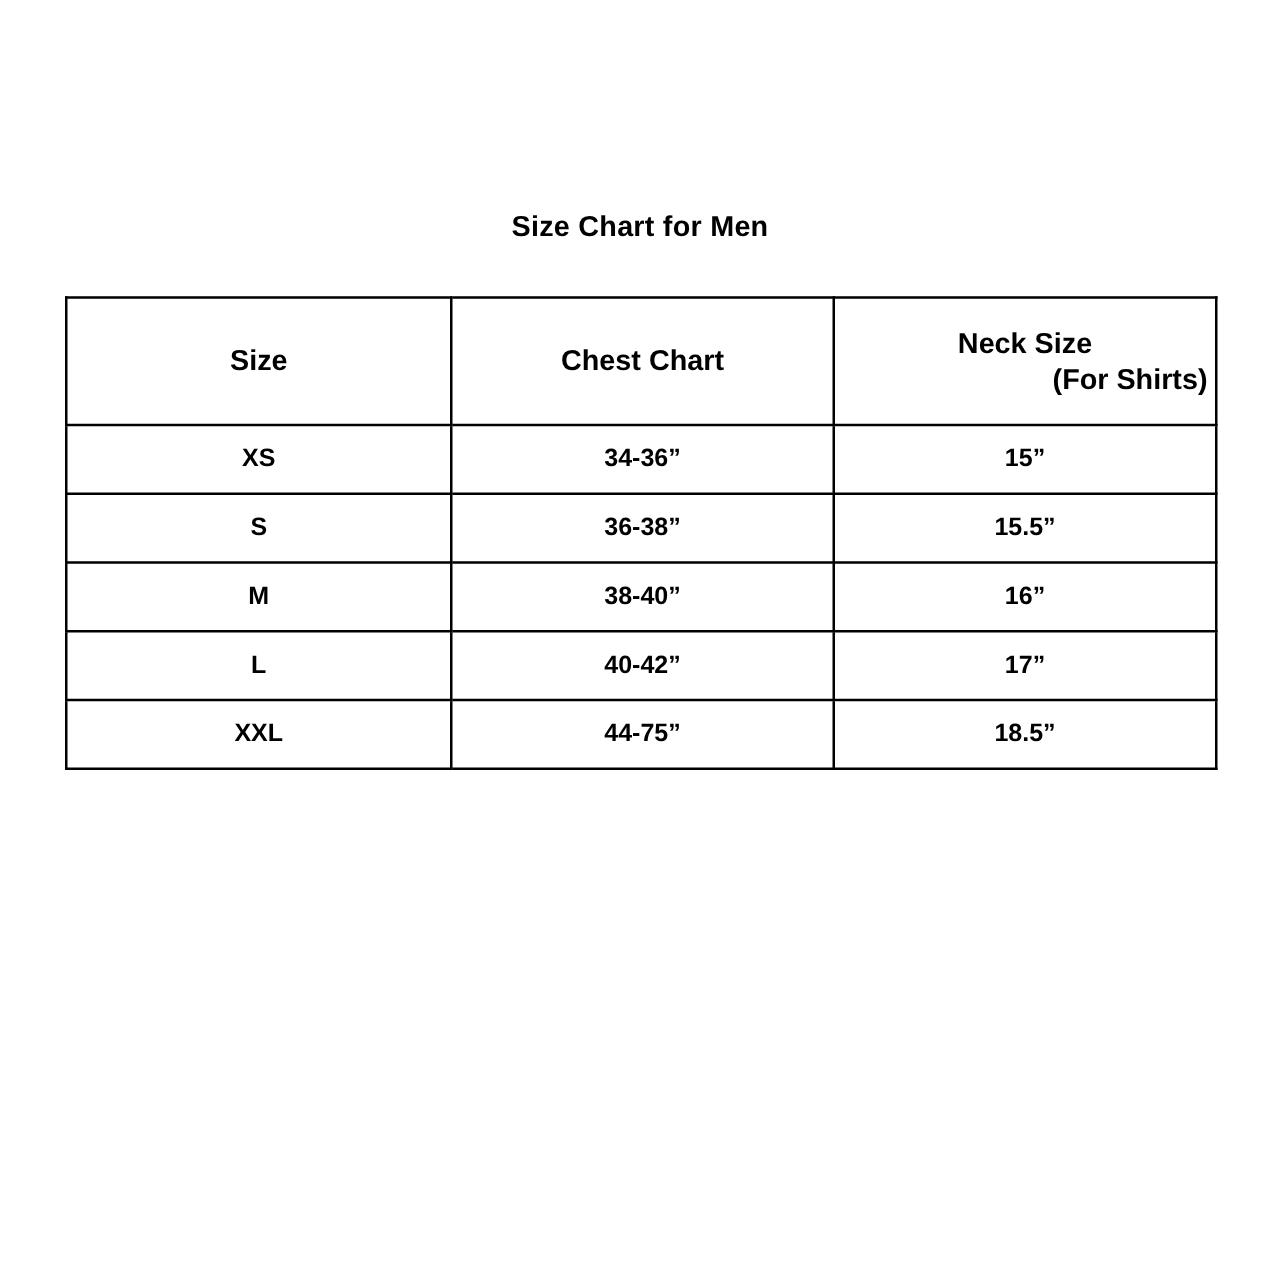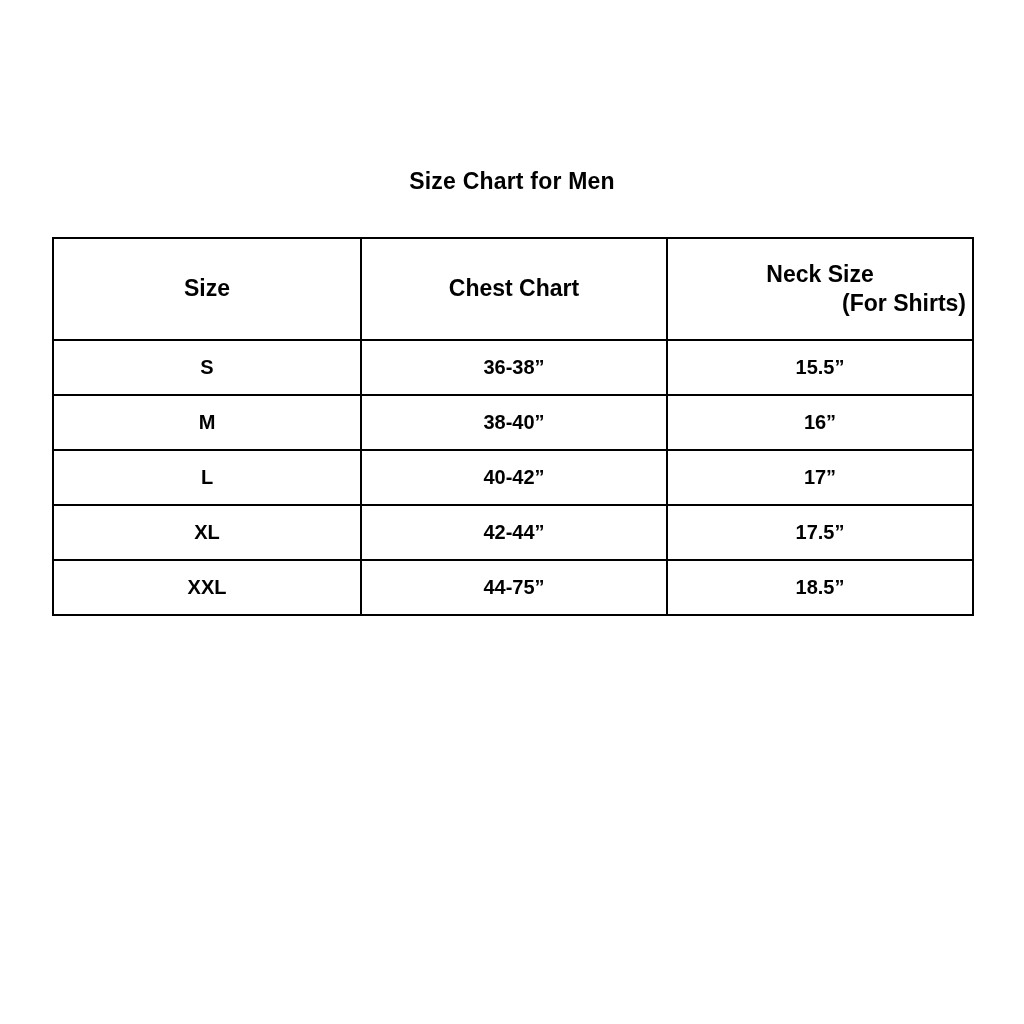--- a/index.html
+++ b/index.html
@@ -94,40 +94,40 @@
             <span>Chest Chart</span>
           </th>
           <th>
             <span>Neck Size</span>
             <span class="hdr-sub">(For Shirts)</span>
           </th>
         </tr>
       </thead>
       <tbody>
         <tr>
+          <td>XS</td>
+          <td>34-36”</td>
+          <td>15”</td>
+        </tr>
+        <tr>
           <td>S</td>
           <td>36-38”</td>
           <td>15.5”</td>
         </tr>
         <tr>
           <td>M</td>
           <td>38-40”</td>
           <td>16”</td>
         </tr>
         <tr>
           <td>L</td>
           <td>40-42”</td>
           <td>17”</td>
         </tr>
         <tr>
-          <td>XL</td>
-          <td>42-44”</td>
-          <td>17.5”</td>
-        </tr>
-        <tr>
           <td>XXL</td>
           <td>44-75”</td>
           <td>18.5”</td>
         </tr>
       </tbody>
     </table>
   </div>
 
 </div>
 

